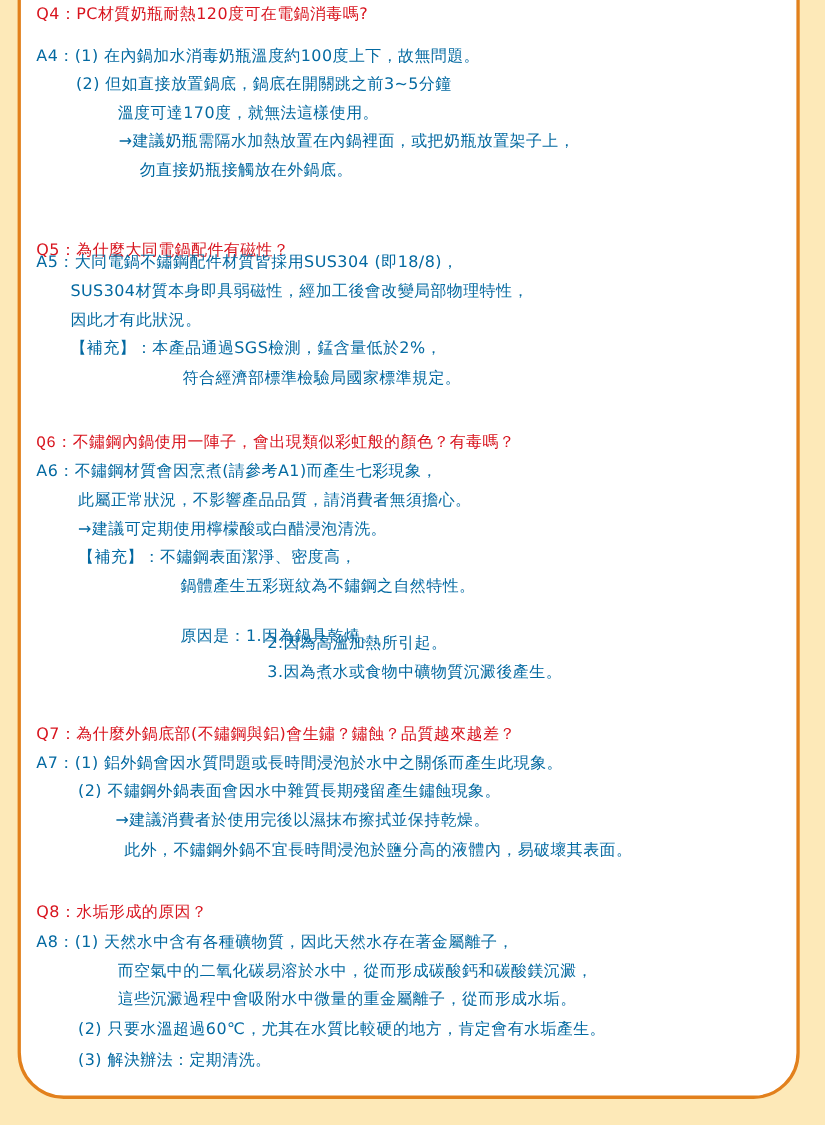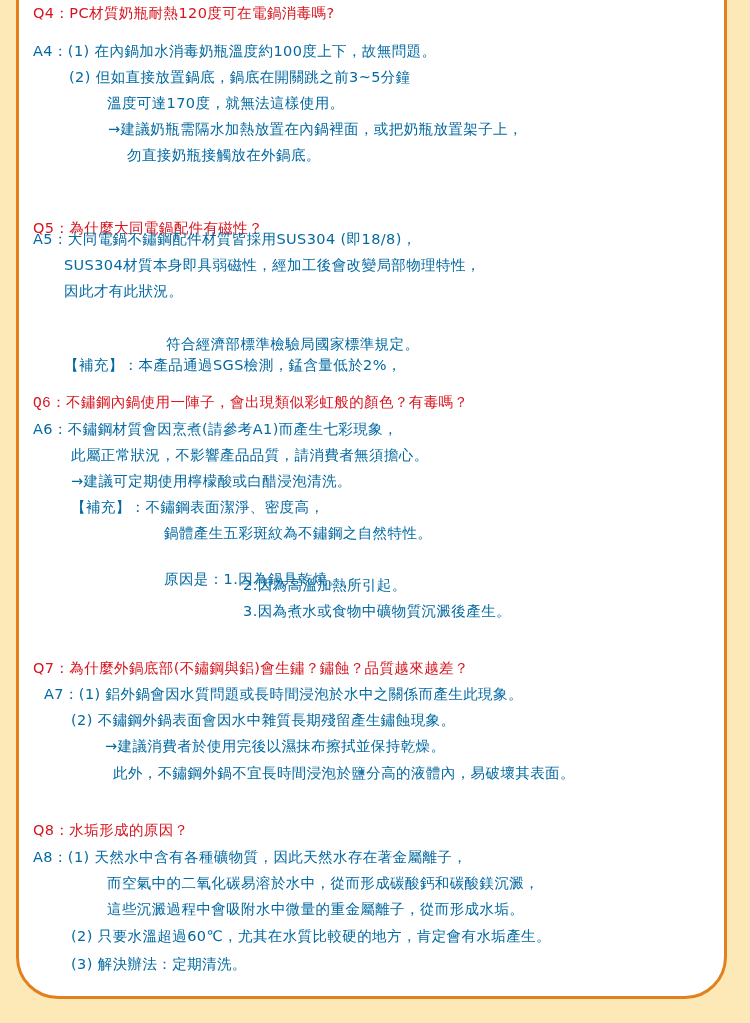--- a/index.html
+++ b/index.html
@@ -37,35 +37,35 @@
 <div class="line" style="left:33px;top:42px;">A4：(1) 在內鍋加水消毒奶瓶溫度約100度上下，故無問題。</div>
 <div class="line" style="left:69px;top:68px;">(2) 但如直接放置鍋底，鍋底在開關跳之前3~5分鐘</div>
 <div class="line" style="left:107px;top:94px;">溫度可達170度，就無法這樣使用。</div>
 <div class="line" style="left:108px;top:120px;">→建議奶瓶需隔水加熱放置在內鍋裡面，或把奶瓶放置架子上，</div>
 <div class="line" style="left:127px;top:146px;">勿直接奶瓶接觸放在外鍋底。</div>
 
 <div class="line q" style="left:33px;top:204px;margin-top:15px;">Q5：為什麼大同電鍋配件有磁性？</div>
 <div class="line" style="left:33px;top:230px;">A5：大同電鍋不鏽鋼配件材質皆採用SUS304 (即18/8)，</div>
 <div class="line" style="left:64px;top:256px;">SUS304材質本身即具弱磁性，經加工後會改變局部物理特性，</div>
 <div class="line" style="left:64px;top:282px;">因此才有此狀況。</div>
-<div class="line" style="left:64px;top:308px;margin-top:48px;">【補充】：本產品通過SGS檢測，錳含量低於2%，</div>
+<div class="line" style="left:64px;top:308px;">【補充】：本產品通過SGS檢測，錳含量低於2%，</div>
 <div class="line" style="left:166px;top:335px;">符合經濟部標準檢驗局國家標準規定。</div>
 
 <div class="line q" style="left:33px;top:394px;font-family:Liberation Mono, monospace;">Q6：不鏽鋼內鍋使用一陣子，會出現類似彩虹般的顏色？有毒嗎？</div>
 <div class="line" style="left:33px;top:420px;">A6：不鏽鋼材質會因烹煮(請參考A1)而產生七彩現象，</div>
 <div class="line" style="left:71px;top:446px;">此屬正常狀況，不影響產品品質，請消費者無須擔心。</div>
 <div class="line" style="left:71px;top:472px;">→建議可定期使用檸檬酸或白醋浸泡清洗。</div>
 <div class="line" style="left:71px;top:498px;">【補充】：不鏽鋼表面潔淨、密度高，</div>
 <div class="line" style="left:164px;top:524px;">鍋體產生五彩斑紋為不鏽鋼之自然特性。</div>
 <div class="line" style="left:164px;top:550px;margin-top:20px;">原因是：1.因為鍋具乾燒。</div>
 <div class="line" style="left:243px;top:576px;">2.因為高溫加熱所引起。</div>
 <div class="line" style="left:243px;top:602px;">3.因為煮水或食物中礦物質沉澱後產生。</div>
 
 <div class="line q" style="left:33px;top:659px;">Q7：為什麼外鍋底部(不鏽鋼與鋁)會生鏽？鏽蝕？品質越來越差？</div>
-<div class="line" style="left:44px;top:685px;text-align:center;">A7：(1) 鋁外鍋會因水質問題或長時間浸泡於水中之關係而產生此現象。</div>
+<div class="line" style="left:33px;top:685px;text-align:center;">A7：(1) 鋁外鍋會因水質問題或長時間浸泡於水中之關係而產生此現象。</div>
 <div class="line" style="left:71px;top:711px;">(2) 不鏽鋼外鍋表面會因水中雜質長期殘留產生鏽蝕現象。</div>
 <div class="line" style="left:105px;top:737px;">→建議消費者於使用完後以濕抹布擦拭並保持乾燥。</div>
 <div class="line" style="left:113px;top:764px;">此外，不鏽鋼外鍋不宜長時間浸泡於鹽分高的液體內，易破壞其表面。</div>
 
 <div class="line q" style="left:33px;top:821px;">Q8：水垢形成的原因？</div>
 <div class="line" style="left:33px;top:848px;">A8：(1) 天然水中含有各種礦物質，因此天然水存在著金屬離子，</div>
 <div class="line" style="left:107px;top:874px;">而空氣中的二氧化碳易溶於水中，從而形成碳酸鈣和碳酸鎂沉澱，</div>
 <div class="line" style="left:107px;top:900px;">這些沉澱過程中會吸附水中微量的重金屬離子，從而形成水垢。</div>
 <div class="line" style="left:71px;top:927px;">(2) 只要水溫超過60℃，尤其在水質比較硬的地方，肯定會有水垢產生。</div>
 <div class="line" style="left:71px;top:955px;">(3) 解決辦法：定期清洗。</div>

